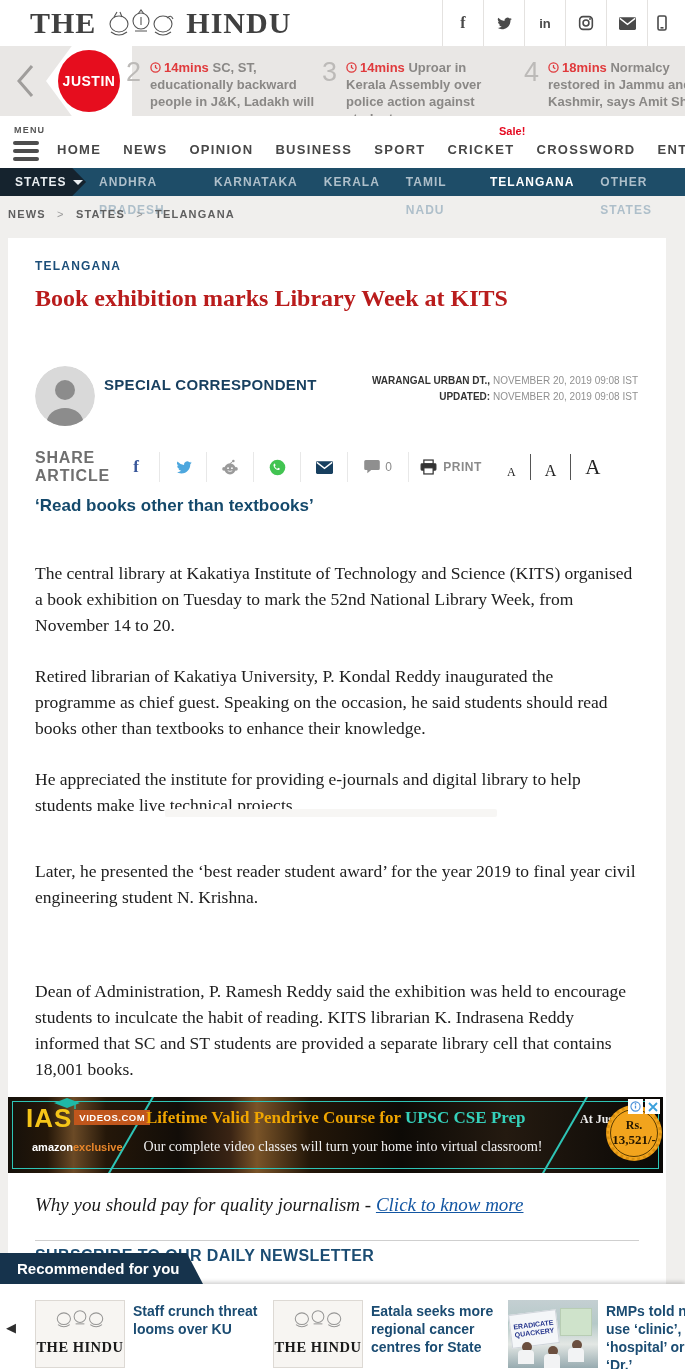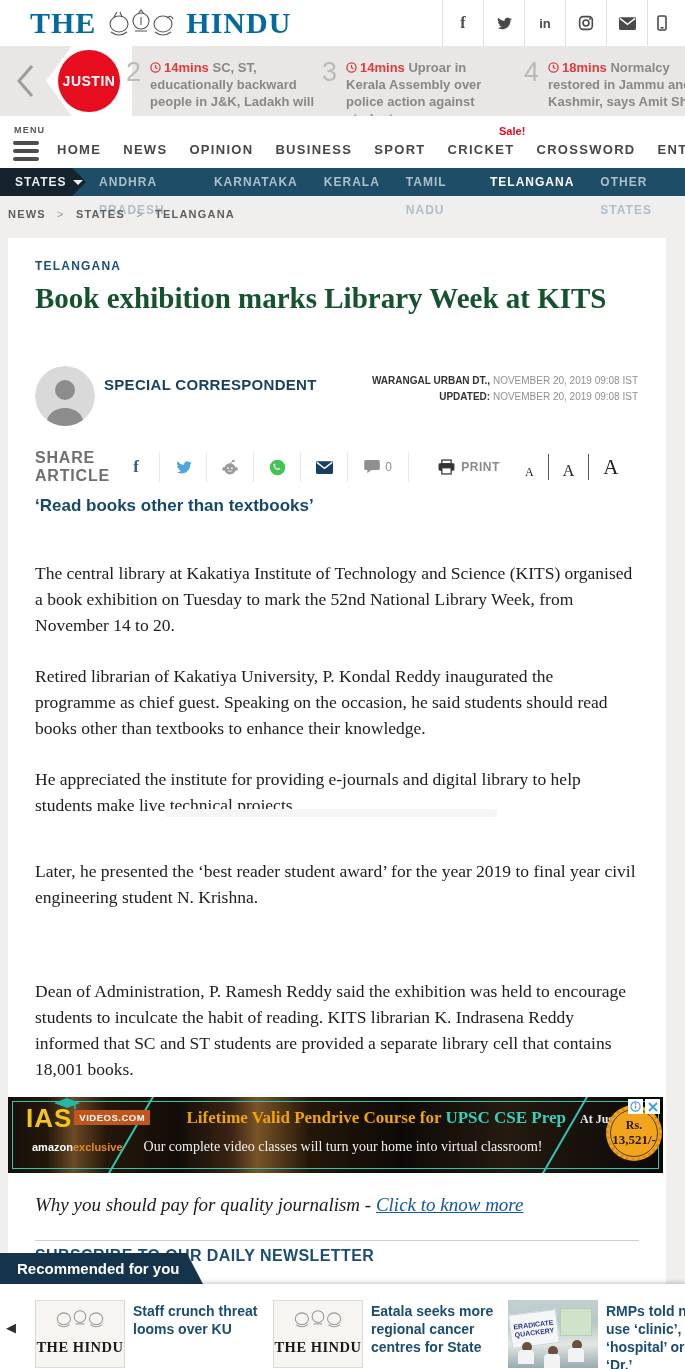--- a/index.html
+++ b/index.html
@@ -2,21 +2,21 @@
 <html><head>
 <meta charset="utf-8">
 <style>
   html,body{margin:0;padding:0;}
   .page{position:relative;width:685px;height:1369px;overflow:hidden;background:#f0efed;
         font-family:"Liberation Sans",sans-serif;-webkit-font-smoothing:antialiased;}
 
   
   #topbar{position:absolute;left:0;top:0;width:685px;height:46px;background:#fff;border-bottom:1px solid #d8d6d4;}
   .masthead{position:absolute;left:30px;top:6px;display:flex;align-items:center;gap:12px;
-            font-family:"Liberation Serif",serif;font-weight:700;font-size:30px;color:#0369a1;letter-spacing:1px;text-align:center;}
+            font-family:"Liberation Serif",serif;font-weight:700;font-size:30px;color:#404040;letter-spacing:1px;text-align:center;}
   .social{position:absolute;right:0;top:0;height:46px;display:flex;}
   .social-cell{width:40px;height:46px;border-left:1px solid #e4e2e0;display:flex;align-items:center;justify-content:center;color:#4a4a4a;}
   .social-cell.clip{width:28px;justify-content:flex-start;padding-left:9px;}
   .fb-glyph{font-weight:700;font-size:16px;color:#4a4a4a;font-family:"Liberation Serif",serif;}
   .in-glyph{font-weight:700;font-size:13px;color:#4a4a4a;}
 
   
   #ticker{position:absolute;left:0;top:46px;width:685px;height:70px;background:#e9e7e5;}
   .tick-chevron{position:absolute;left:14px;top:17px;}
   .wedge{position:absolute;left:46px;top:0;width:86px;height:70px;background:#fff;
@@ -48,32 +48,32 @@
   .state-link.active{color:#fff;}
 
   
   #breadcrumb{position:absolute;left:8px;top:208px;font-size:11px;font-weight:700;letter-spacing:1.2px;color:#5f5f5f;}
   #breadcrumb .sep{color:#9a9a9a;margin:0 7px;font-weight:400;}
 
   
   #card{position:absolute;left:8px;top:238px;width:658px;height:1046px;background:#fff;}
   .category{position:absolute;left:27px;top:21px;font-size:12px;font-weight:700;letter-spacing:1.2px;color:#1b4e79;}
   .title{position:absolute;left:27px;top:40px;width:612px;font-family:"Liberation Serif",serif;font-weight:600;
-         font-size:29px;line-height:40px;color:#14532d;}
+         font-size:24px;line-height:40px;color:#b91c1c;}
   .avatar{position:absolute;left:27px;top:128px;width:60px;height:60px;border-radius:50%;overflow:hidden;}
   .author{position:absolute;left:96px;top:138px;font-size:15px;font-weight:700;color:#173f5f;letter-spacing:.3px;}
   .dateline{position:absolute;right:28px;top:135px;text-align:right;font-size:10px;line-height:16px;}
   .dl-b{font-weight:700;color:#333;}
   .dl-g{color:#909090;}
 
   .share-row{position:absolute;left:0;top:208px;width:658px;height:42px;display:flex;align-items:center;}
   .share-label{padding-left:27px;width:78px;font-size:16px;font-weight:700;letter-spacing:.8px;color:#6f6f6f;}
   .s-cell{height:30px;display:flex;align-items:center;justify-content:center;border-left:1px solid #e8e8e8;cursor:pointer;}
   .s-cell:first-of-type{border-left:none;}
-  .w46{width:46px;} .w60{width:60px;gap:5px;} .w84{width:84px;gap:6px;padding-left:18px;}
+  .w46{width:46px;} .w60{width:60px;gap:5px;} .w84{width:84px;gap:6px;}
   .cmt-count{font-size:12px;color:#8a8a8a;}
   .print-label{font-size:12px;font-weight:700;color:#8a8a8a;letter-spacing:.5px;}
   .fs-cell{height:26px;display:flex;align-items:flex-end;justify-content:center;border-left:1px solid #555;cursor:pointer;
            font-family:"Liberation Serif",serif;color:#222;padding:0 14px;}
   .fs-cell.first{border-left:none;}
   .fs-s{font-size:12px;} .fs-m{font-size:16px;} .fs-l{font-size:21px;}
 
   .subtitle{position:absolute;left:27px;top:258px;font-size:17px;font-weight:700;color:#14496b;}
   .para{position:absolute;left:27px;width:602px;font-family:"Liberation Serif",serif;font-size:17.5px;line-height:26px;color:#202020;}
   .p1{top:304px;} .p2{top:407px;} .p3{top:510px;} .p4{top:602px;} .p5{top:722px;}
@@ -84,21 +84,21 @@
       background:linear-gradient(90deg,#15100a 0%,#241709 6%,#6b4a26 10%,#241709 15%,#120d08 26%,#3a2414 34%,#7a5428 38%,#241709 46%,#0d0a06 60%,#241a10 76%,#0a0806 100%);}
   .ad-border{position:absolute;left:4px;top:4px;right:4px;bottom:4px;border:1px solid #2ec4b6;}
   .ad-slash{position:absolute;width:2px;height:96px;background:#2ec4b6;transform:rotate(30deg);top:-10px;}
   .sl1{left:122px;} .sl2{left:556px;}
   .ias-logo{position:absolute;left:18px;top:8px;}
   .ias-word{font-size:26px;font-weight:900;color:#f5c518;letter-spacing:1px;line-height:26px;display:inline-block;}
   .cap{position:absolute;left:28px;top:-7px;}
   .videos-chip{display:inline-block;background:#c0561c;color:#fff;font-size:9.5px;font-weight:700;padding:2px 5px;letter-spacing:.5px;vertical-align:6px;margin-left:2px;}
   .amazon-line{position:absolute;left:24px;top:44px;font-size:11px;font-weight:700;}
   .amz{color:#fff;} .excl{color:#e8862a;}
-  .ad-headline{position:absolute;left:138px;top:11px;width:420px;text-align:right;white-space:nowrap;
+  .ad-headline{position:absolute;left:138px;top:11px;width:420px;text-align:left;white-space:nowrap;
                font-family:"Liberation Serif",serif;font-weight:700;font-size:17px;color:#f0a500;}
   .ad-headline .teal{color:#35d0ba;}
   .ad-subline{position:absolute;left:105px;top:42px;width:460px;text-align:center;white-space:nowrap;
               font-family:"Liberation Serif",serif;font-size:14px;color:#f2f2f2;}
   .atjust{position:absolute;left:572px;top:15px;font-family:"Liberation Serif",serif;font-weight:700;font-size:12px;color:#eee;}
   .seal{position:absolute;left:598px;top:8px;width:56px;height:56px;border-radius:50%;background:#f2a41d;
         border:3px dotted #d88f0f;box-sizing:border-box;display:flex;flex-direction:column;align-items:center;justify-content:center;}
   .seal-inner{width:46px;height:46px;border-radius:50%;border:1px solid #5a3c00;display:flex;flex-direction:column;align-items:center;justify-content:center;
               font-family:"Liberation Serif",serif;font-weight:700;color:#241700;}
   .seal-rs{font-size:12px;line-height:13px;} .seal-price{font-size:13px;line-height:15px;}

